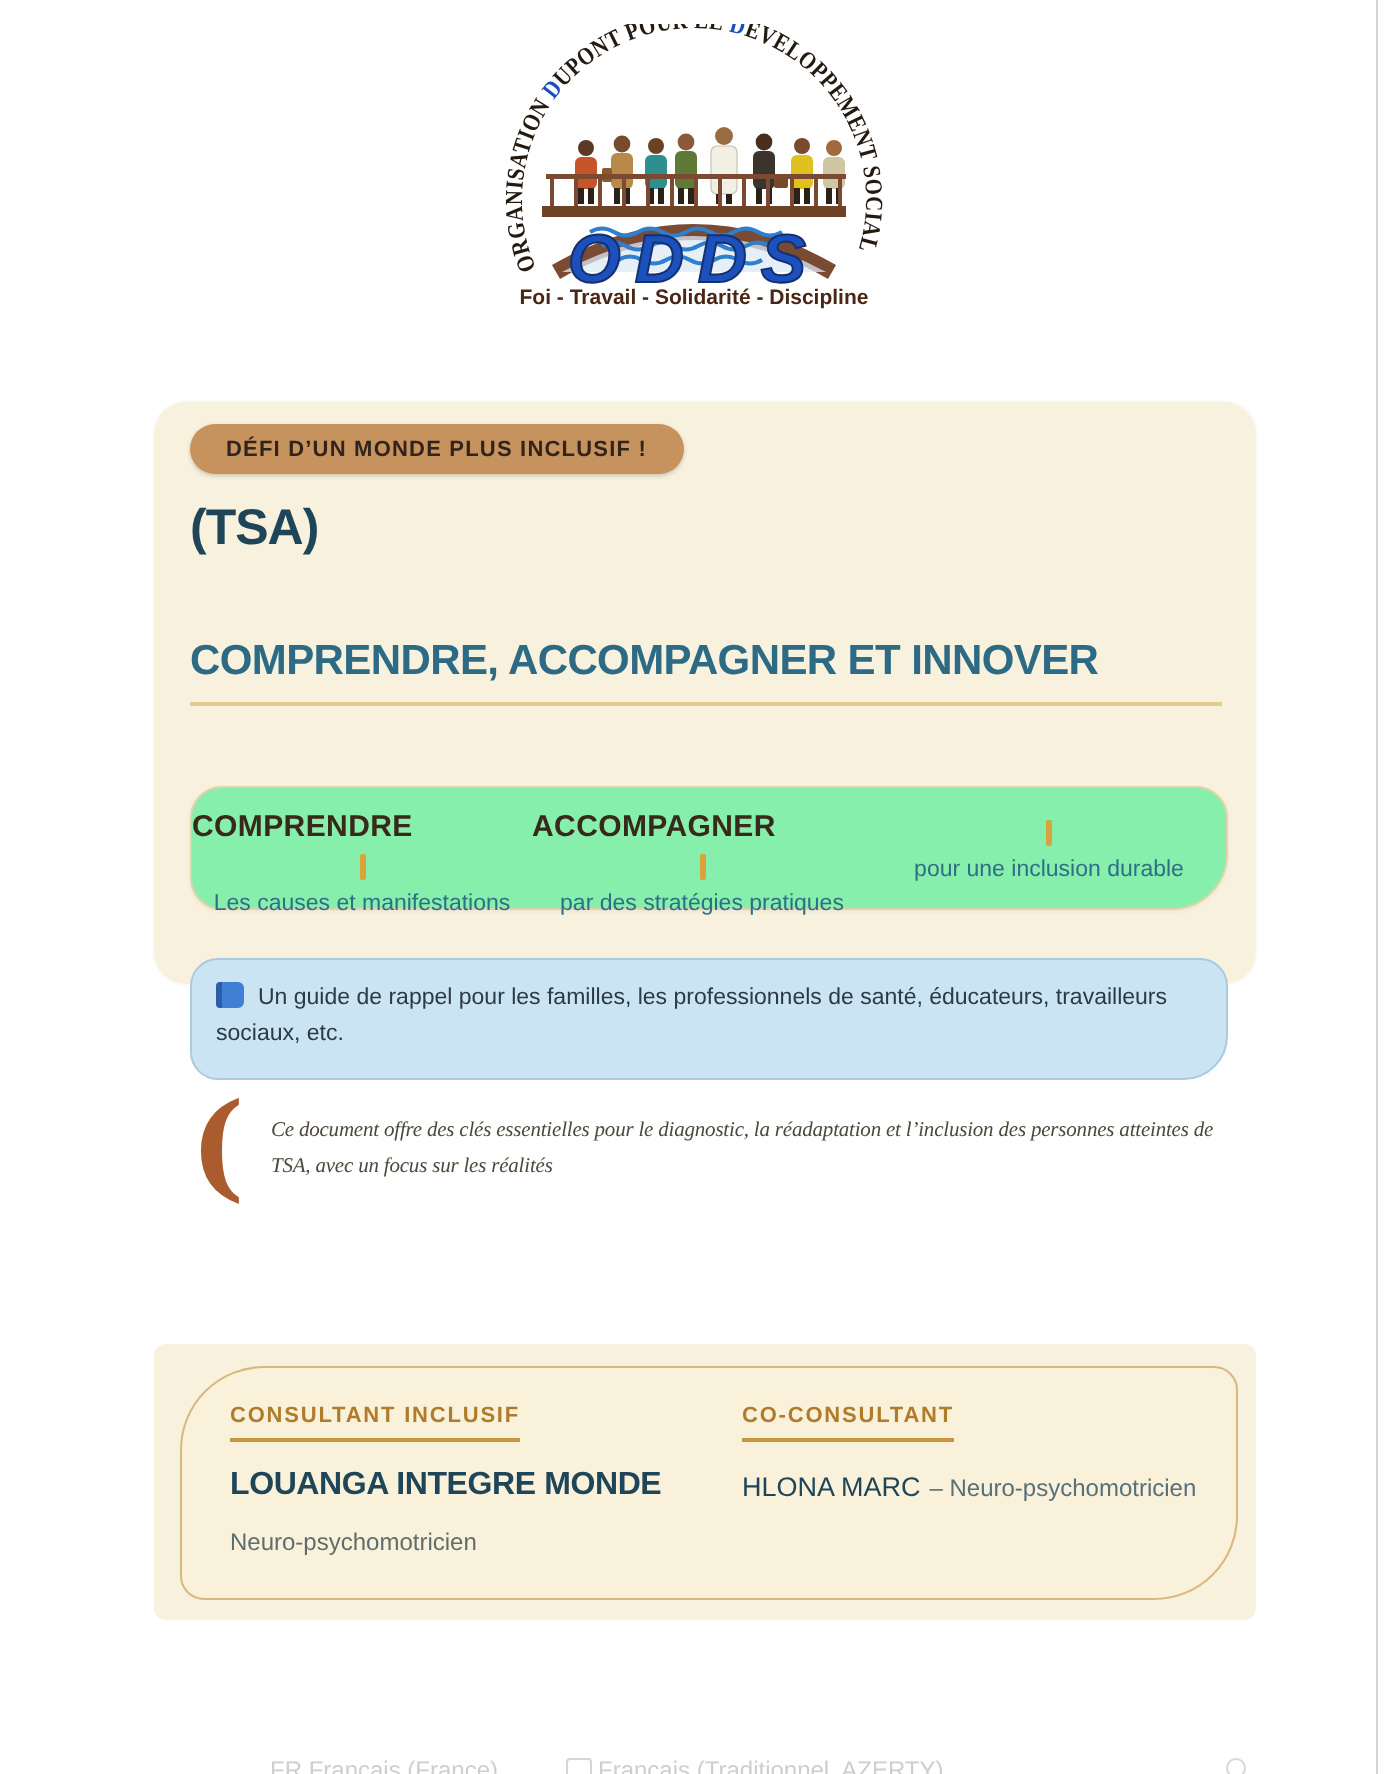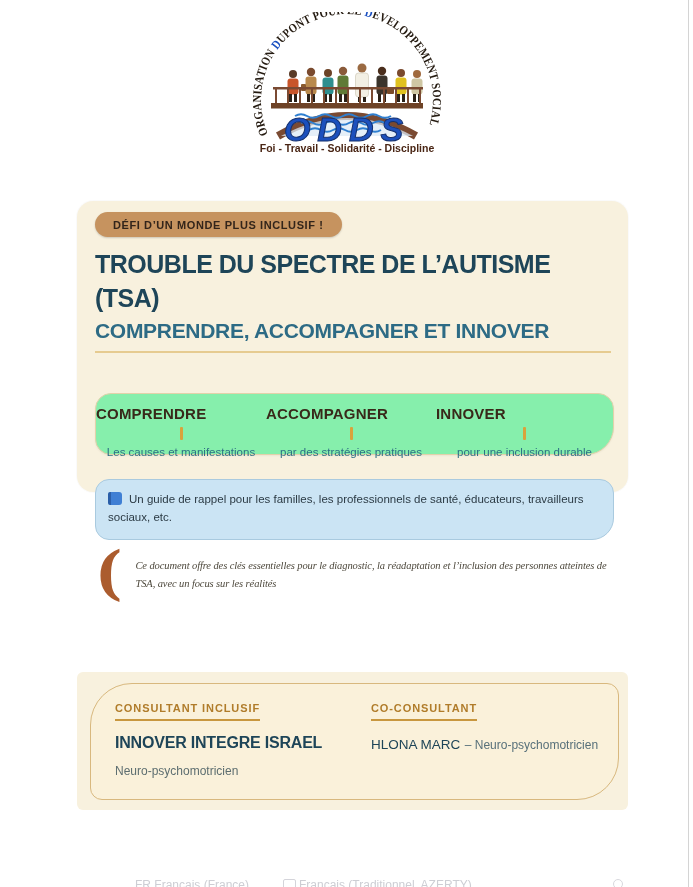--- a/index.html
+++ b/index.html
@@ -190,21 +190,20 @@
     </g>
 
     <text x="116" y="129" text-anchor="middle" font-family="Liberation Sans, sans-serif" font-size="34" font-weight="bold" font-style="italic" letter-spacing="7" fill="#1c50bd" stroke="#14306e" stroke-width="1">ODDS</text>
     <text x="116" y="140" text-anchor="middle" font-family="Liberation Sans, sans-serif" font-size="10.5" font-weight="bold" fill="#4a2615">Foi - Travail - Solidarité - Discipline</text>
   </svg>
 
   <section class="hero-card">
     <div class="badge">DÉFI D’UN MONDE PLUS INCLUSIF !</div>
 
     <h1 class="title">
-      <span class="tline">TROUBLE DU SPECTRE DE L’AUTISME</span>
       <span class="tline">(TSA)</span>
     </h1>
     <h2 class="subtitle">COMPRENDRE, ACCOMPAGNER ET INNOVER</h2>
     <div class="gold-rule"></div>
 
     <div class="pillars">
       <div class="pillar">
         <div class="pillar-title">COMPRENDRE</div>
         <div class="pillar-desc">
           <span class="gold-bar"></span>
@@ -212,21 +211,20 @@
         </div>
       </div>
       <div class="pillar">
         <div class="pillar-title">ACCOMPAGNER</div>
         <div class="pillar-desc">
           <span class="gold-bar"></span>
           <span>par des stratégies pratiques</span>
         </div>
       </div>
       <div class="pillar">
-        <div class="pillar-title">INNOVER</div>
         <div class="pillar-desc">
           <span class="gold-bar"></span>
           <span>pour une inclusion durable</span>
         </div>
       </div>
     </div>
 
     <div class="info-box">
       <span class="book-icon"></span><span>Un guide de rappel pour les familles, les professionnels de santé, éducateurs, travailleurs sociaux, etc.</span>
     </div>
@@ -234,21 +232,21 @@
     <div class="quote-row">
       <span class="quote-mark">(</span>
       <p class="quote-text">Ce document offre des clés essentielles pour le diagnostic, la réadaptation et l’inclusion des personnes atteintes de TSA, avec un focus sur les réalités</p>
     </div>
   </section>
 
   <section class="consult-card">
     <div class="consult-inner">
       <div class="col-main">
         <div class="consult-label">CONSULTANT INCLUSIF</div>
-        <div class="consult-name">INNOVER INTEGRE ISRAEL</div>
+        <div class="consult-name">LOUANGA INTEGRE MONDE</div>
         <div class="consult-role">Neuro-psychomotricien</div>
       </div>
       <div class="col-co">
         <div class="consult-label">CO-CONSULTANT</div>
         <div class="co-line">
           <span class="co-name">HLONA MARC</span>
           <span class="co-role">– Neuro-psychomotricien</span>
         </div>
       </div>
     </div>

